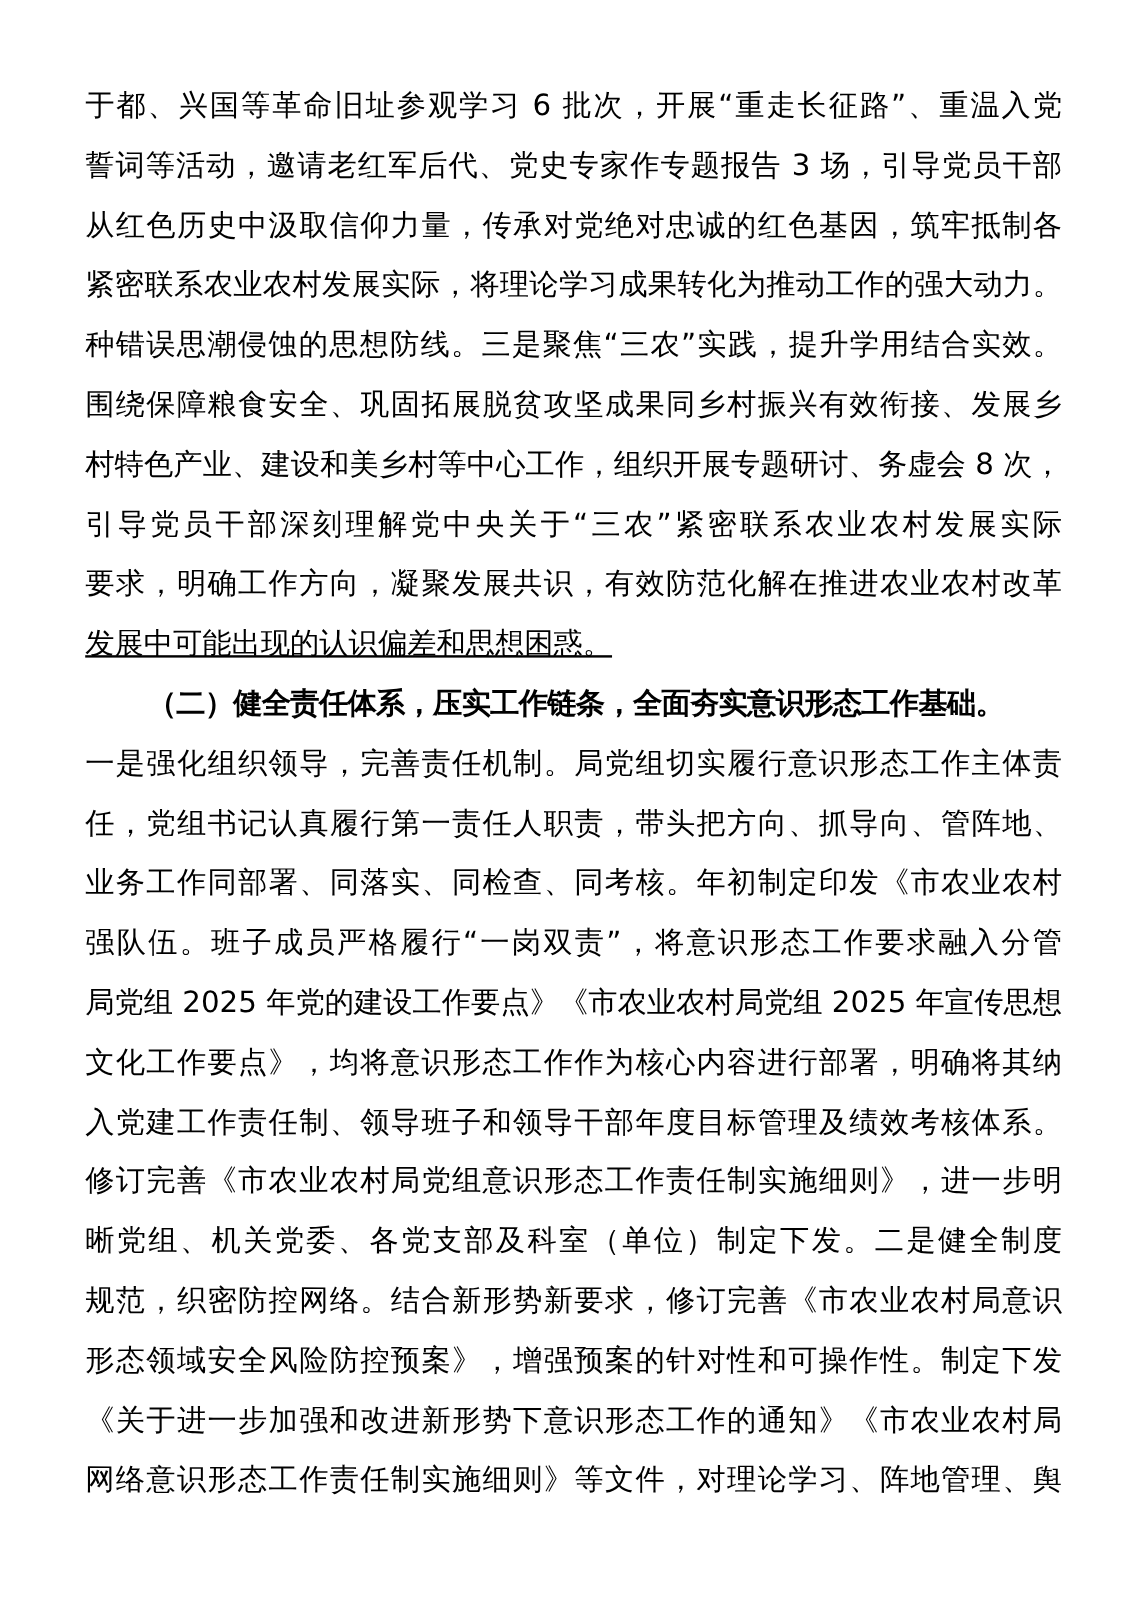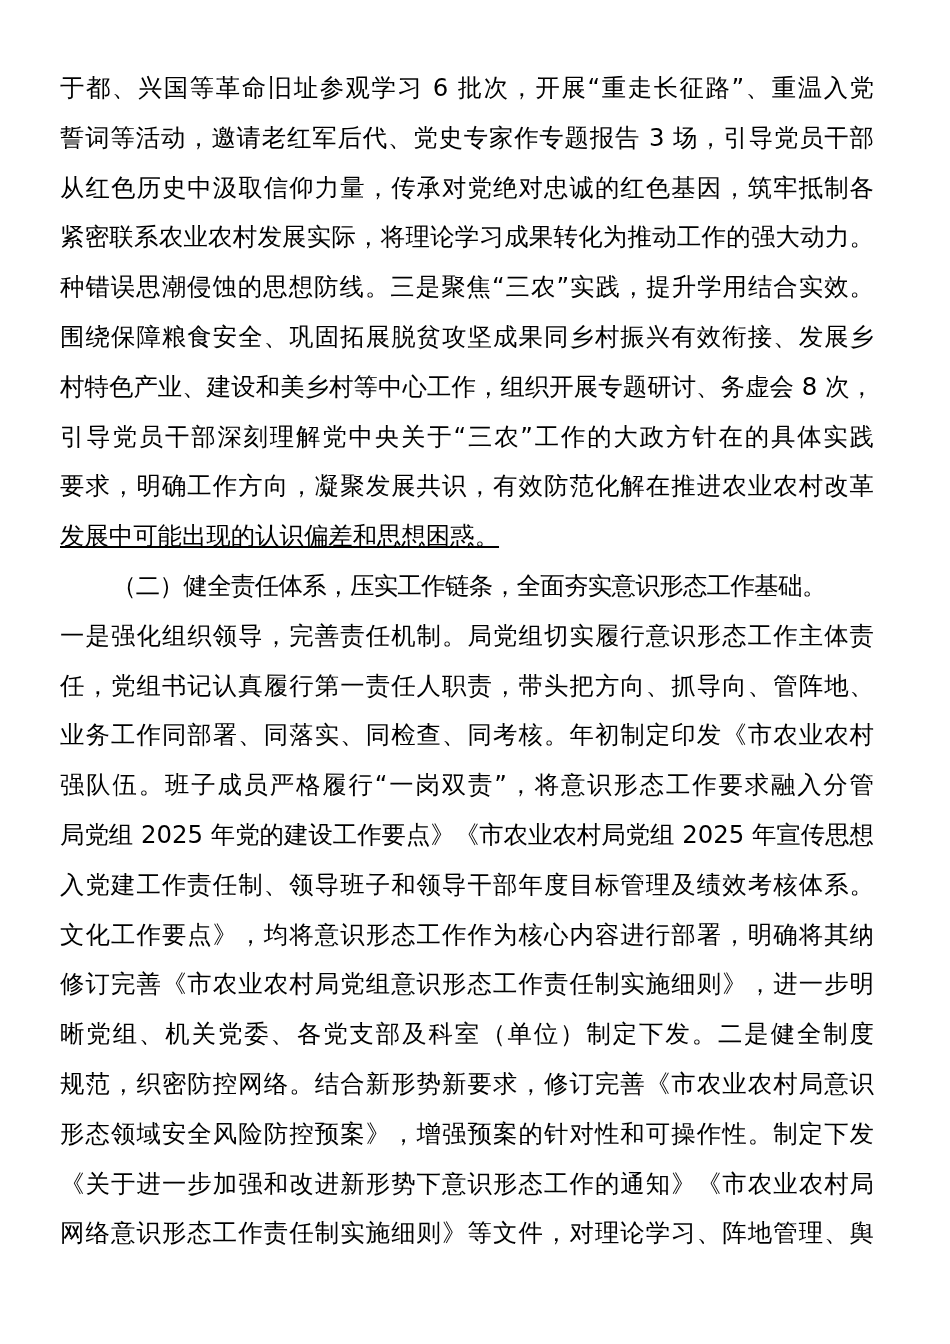--- a/index.html
+++ b/index.html
@@ -8,76 +8,76 @@
     background: #ffffff;
   }
   body {
     width: 950px;
     height: 1344px;
     overflow: hidden;
     position: relative;
   }
   .page {
     position: absolute;
-    left: 60px;
+    left: 71px;
     top: 63px;
     width: 814px;
     color: #000000;
     font-family: "DejaVu Sans", "Liberation Sans", sans-serif;
     font-size: 24.4px;
     line-height: 49.8px;
   }
   .line {
     display: block;
     height: 49.8px;
     white-space: nowrap;
     text-align: justify;
     text-align-last: justify;
     overflow: visible;
   }
   .line.last {
     text-align-last: left;
     text-decoration: underline;
   }
   .line.heading {
-    font-weight: normal;
+    font-weight: bold;
     padding-left: 52px;
     text-align-last: left;
     letter-spacing: -0.6px;
   }
 </style>
 </head>
 <body>
 
 <div class="page">
   <div>
     <span class="line">于都、兴国等革命旧址参观学习 6 批次，开展“重走长征路”、重温入党</span>
     <span class="line">誓词等活动，邀请老红军后代、党史专家作专题报告 3 场，引导党员干部</span>
     <span class="line">从红色历史中汲取信仰力量，传承对党绝对忠诚的红色基因，筑牢抵制各</span>
     <span class="line">紧密联系农业农村发展实际，将理论学习成果转化为推动工作的强大动力。</span>
     <span class="line">种错误思潮侵蚀的思想防线。三是聚焦“三农”实践，提升学用结合实效。</span>
     <span class="line">围绕保障粮食安全、巩固拓展脱贫攻坚成果同乡村振兴有效衔接、发展乡</span>
     <span class="line">村特色产业、建设和美乡村等中心工作，组织开展专题研讨、务虚会 8 次，</span>
-    <span class="line">引导党员干部深刻理解党中央关于“三农”工作的大政方针在的具体实践</span>
+    <span class="line">引导党员干部深刻理解党中央关于“三农”紧密联系农业农村发展实际</span>
     <span class="line">要求，明确工作方向，凝聚发展共识，有效防范化解在推进农业农村改革</span>
     <span class="line last">发展中可能出现的认识偏差和思想困惑。</span>
   </div>
 
   <div>
     <span class="line heading">（二）健全责任体系，压实工作链条，全面夯实意识形态工作基础。</span>
   </div>
 
   <div>
     <span class="line">一是强化组织领导，完善责任机制。局党组切实履行意识形态工作主体责</span>
     <span class="line">任，党组书记认真履行第一责任人职责，带头把方向、抓导向、管阵地、</span>
     <span class="line">业务工作同部署、同落实、同检查、同考核。年初制定印发《市农业农村</span>
     <span class="line">强队伍。班子成员严格履行“一岗双责”，将意识形态工作要求融入分管</span>
     <span class="line">局党组 2025 年党的建设工作要点》《市农业农村局党组 2025 年宣传思想</span>
+    <span class="line">文化工作要点》，均将意识形态工作作为核心内容进行部署，明确将其纳</span>
     <span class="line">入党建工作责任制、领导班子和领导干部年度目标管理及绩效考核体系。</span>
-    <span class="line">文化工作要点》，均将意识形态工作作为核心内容进行部署，明确将其纳</span>
     <span class="line">修订完善《市农业农村局党组意识形态工作责任制实施细则》，进一步明</span>
     <span class="line">晰党组、机关党委、各党支部及科室（单位）制定下发。二是健全制度</span>
     <span class="line">规范，织密防控网络。结合新形势新要求，修订完善《市农业农村局意识</span>
     <span class="line">形态领域安全风险防控预案》，增强预案的针对性和可操作性。制定下发</span>
     <span class="line">《关于进一步加强和改进新形势下意识形态工作的通知》《市农业农村局</span>
     <span class="line">网络意识形态工作责任制实施细则》等文件，对理论学习、阵地管理、舆</span>
   </div>
 </div>
 
 </body></html>

